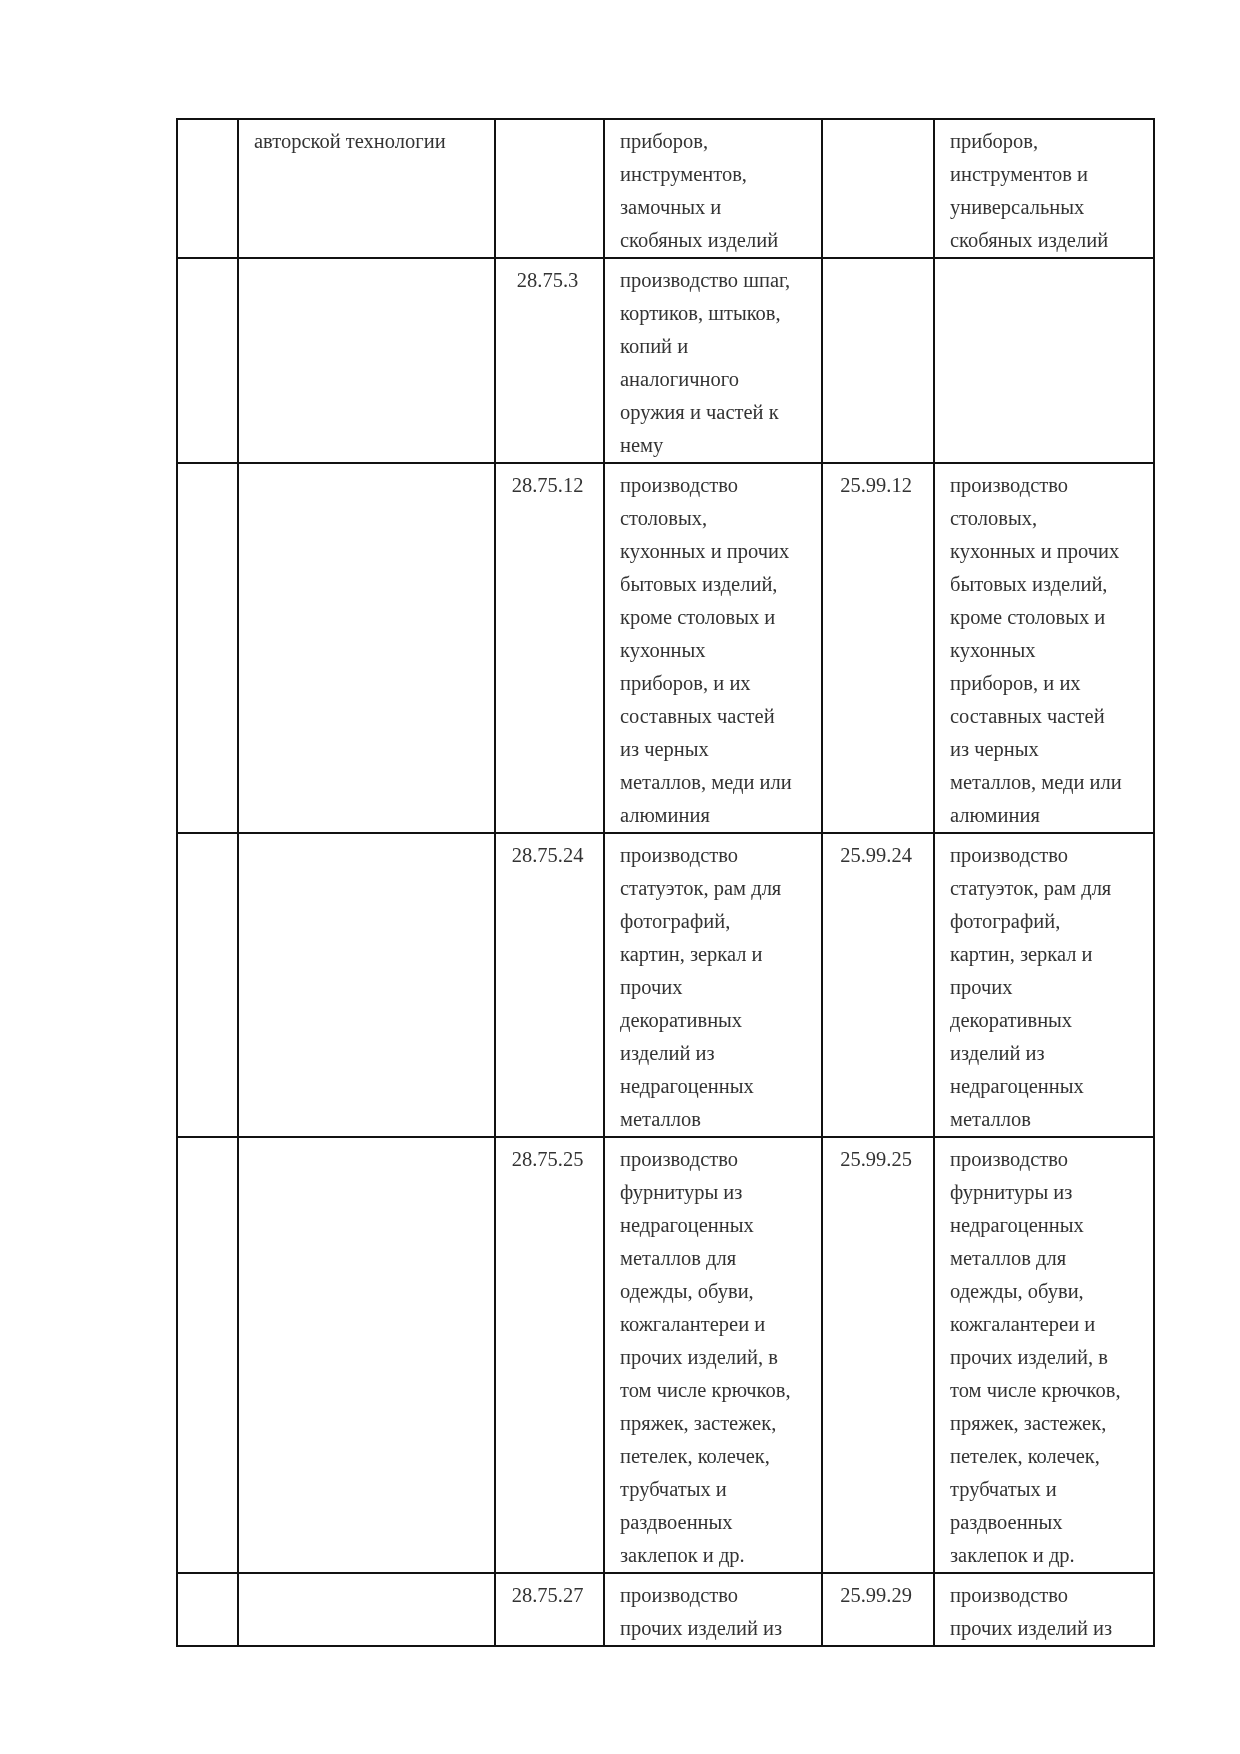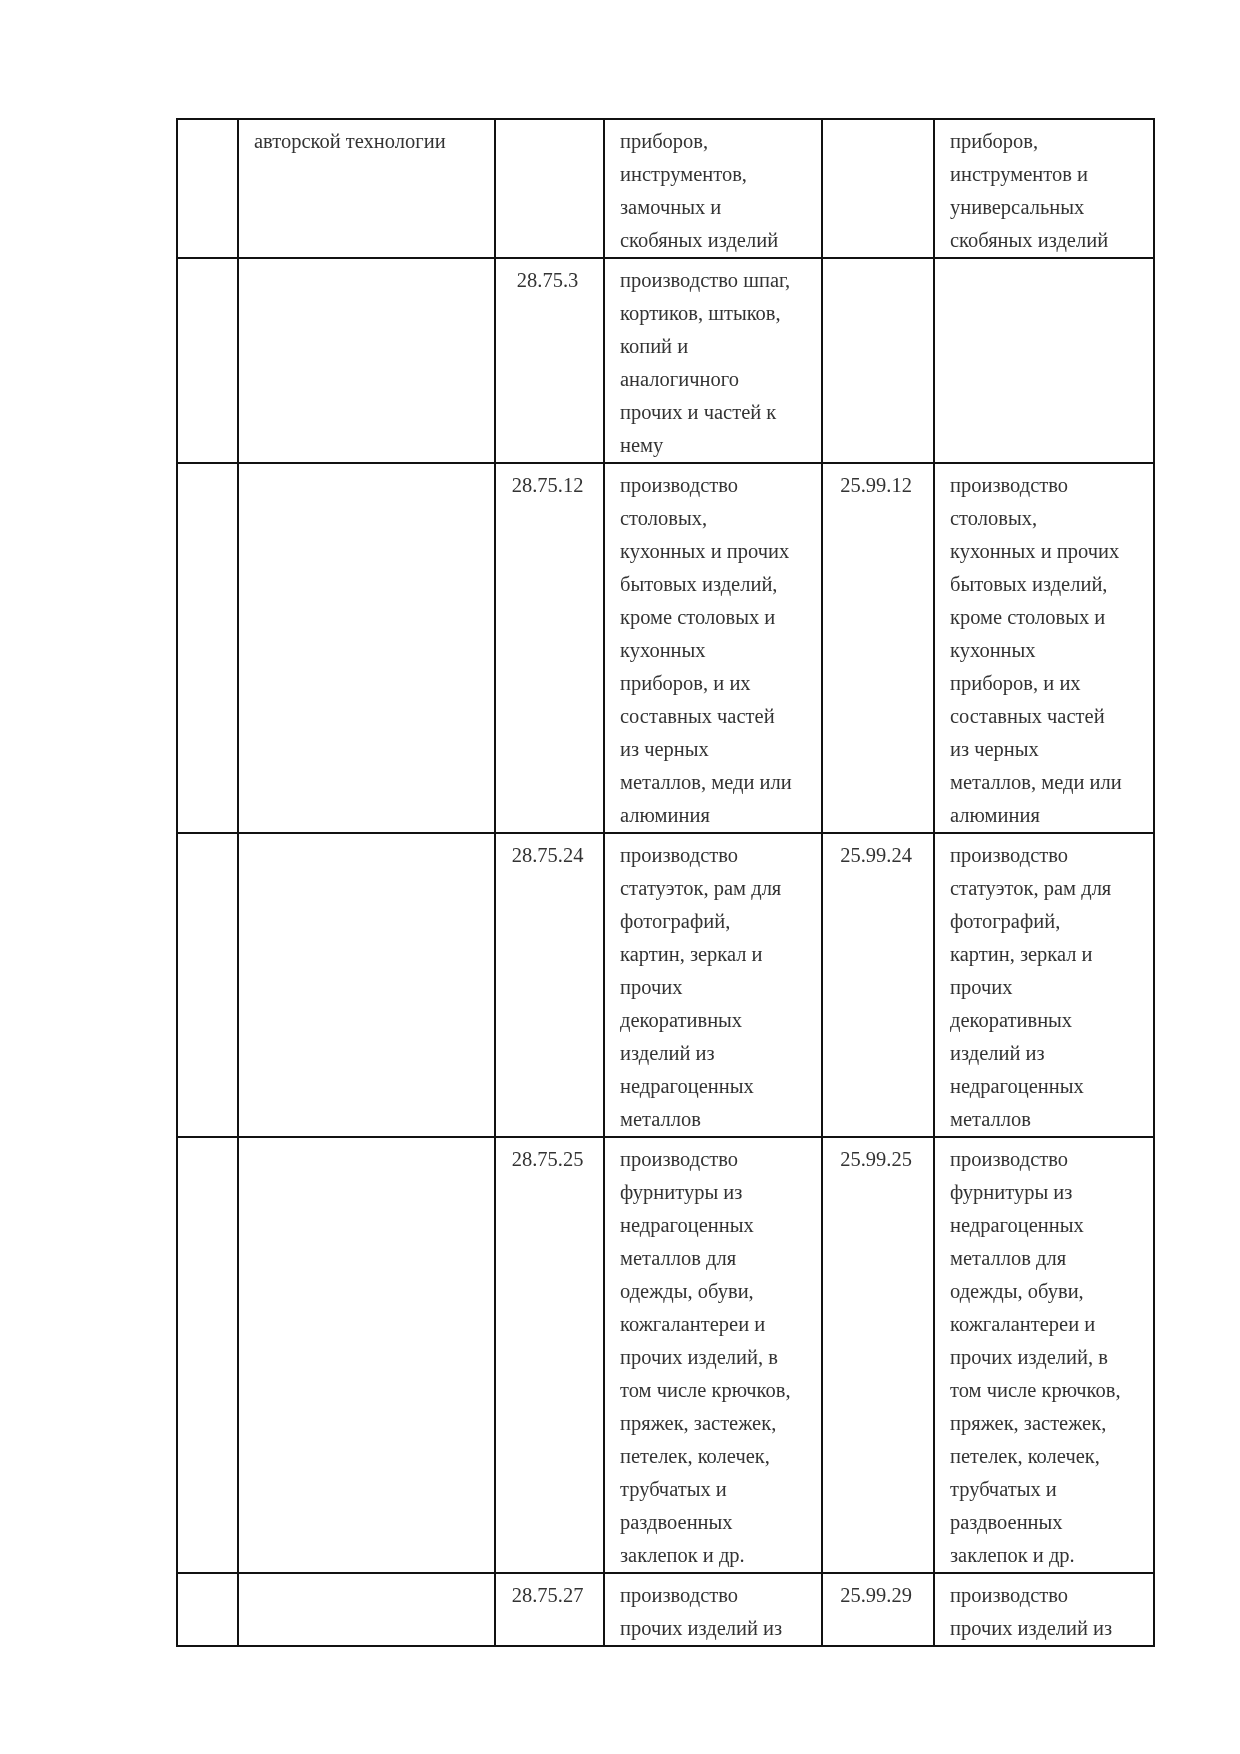--- a/index.html
+++ b/index.html
@@ -85,21 +85,21 @@
 скобяных изделий</td>
       </tr>
       <tr class="r2">
         <td></td>
         <td></td>
         <td class="code">28.75.3</td>
         <td>производство шпаг,
 кортиков, штыков,
 копий и
 аналогичного
-прочих и частей к
+оружия и частей к
 нему</td>
         <td class="code"></td>
         <td></td>
       </tr>
       <tr class="r3">
         <td></td>
         <td></td>
         <td class="code">28.75.12</td>
         <td>производство
 столовых,

